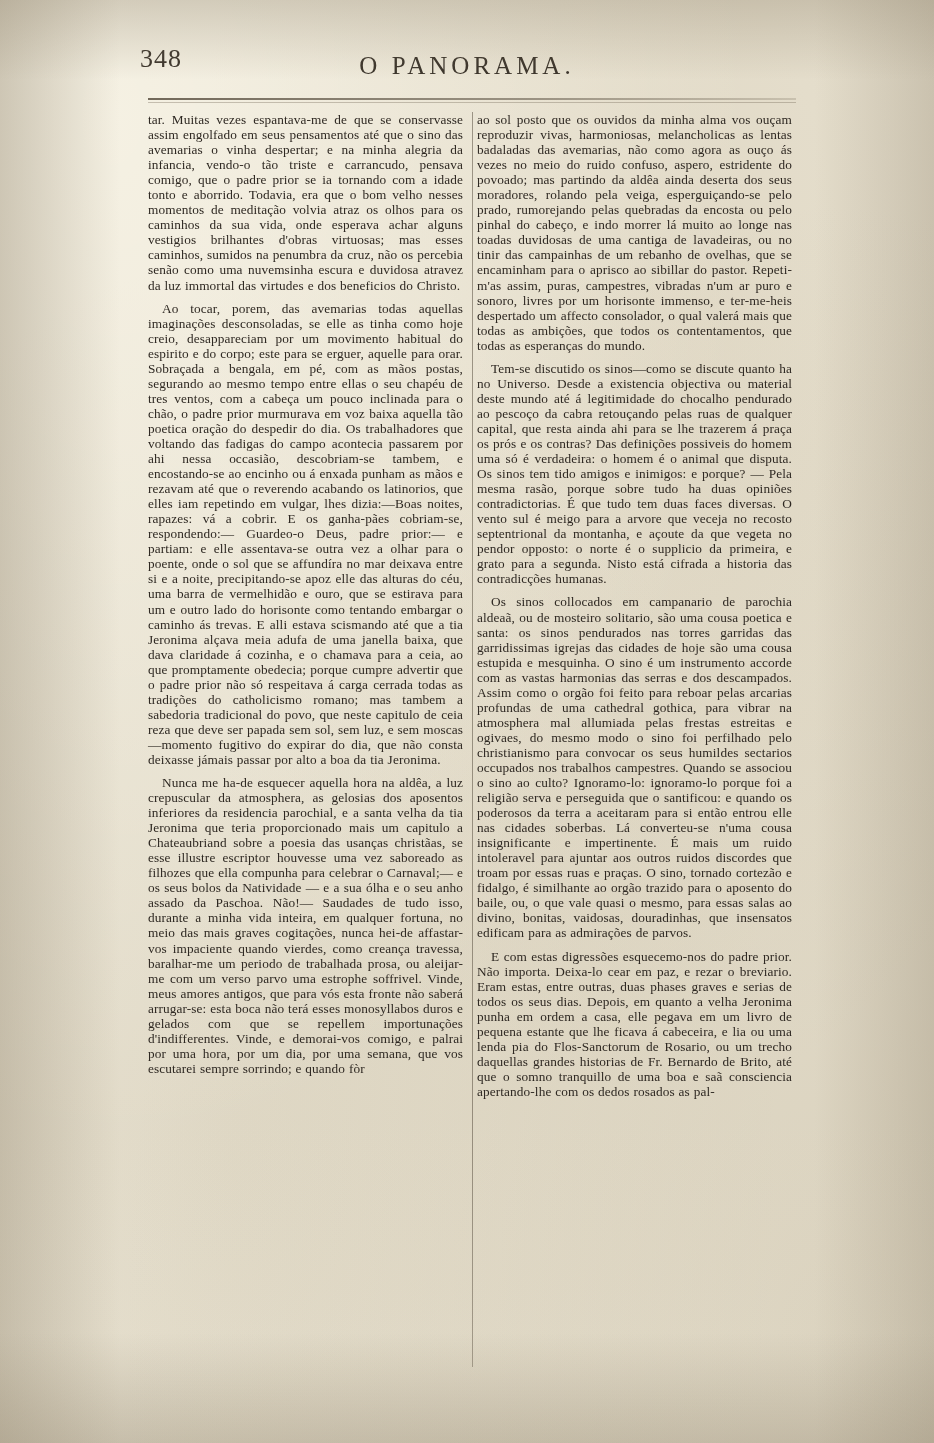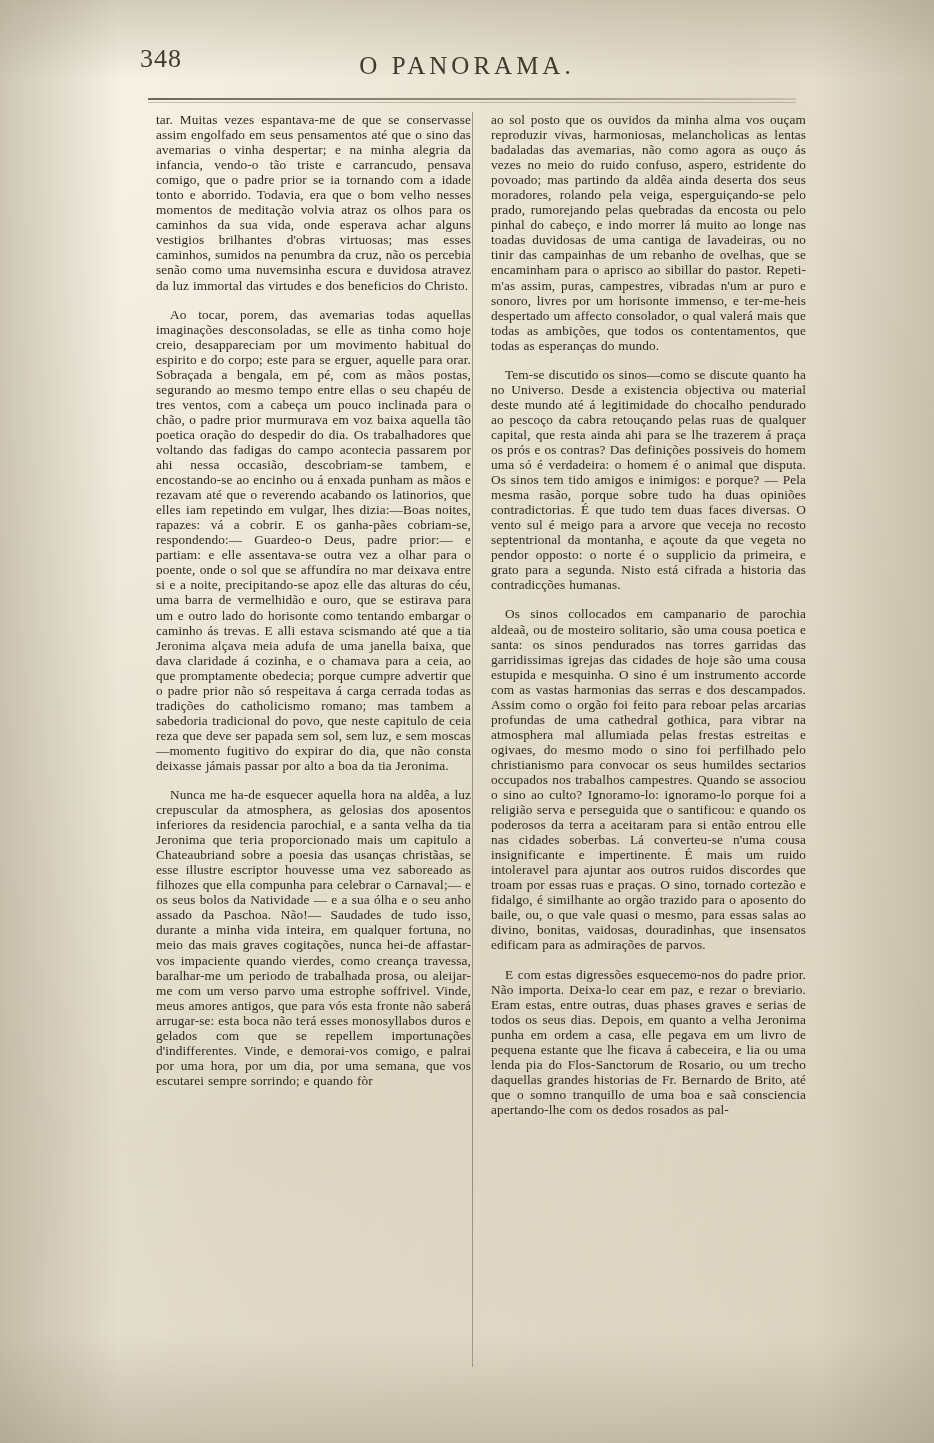--- a/index.html
+++ b/index.html
@@ -62,26 +62,26 @@
     background: linear-gradient(90deg, rgba(90,80,65,0.85), rgba(90,80,65,0.55) 60%, rgba(120,110,92,0.25));
   }
   .rule.thin {
     top: 102px;
     height: 1px;
     background: rgba(110,98,80,0.35);
   }
 
   .columns {
     position: absolute;
-    left: 156px;
+    left: 148px;
     top: 112px;
     width: 650px;
     height: 1260px;
     display: flex;
-    gap: 20px;
+    gap: 14px;
   }
   .col {
     width: 315px;
     position: relative;
   }
   .col-divider {
     position: absolute;
     left: 472px;
     top: 112px;
     width: 1px;
@@ -96,21 +96,21 @@
     text-justify: inter-word;
     text-indent: 14px;
     color: #2e2822;
     letter-spacing: 0.1px;
     word-spacing: 0.4px;
   }
   .col p.first {
     text-indent: 0;
   }
   .col p + p {
-    margin-top: 14px;
+    margin-top: 8px;
   }
   
   .fade-soft {
     position: absolute;
     left: 0; right: 0; bottom: 0;
     height: 340px;
     background: linear-gradient(180deg, rgba(233,227,211,0) 0%, rgba(233,227,211,0.10) 60%, rgba(233,227,211,0.22) 100%);
     pointer-events: none;
   }
   .edge-shadow {

